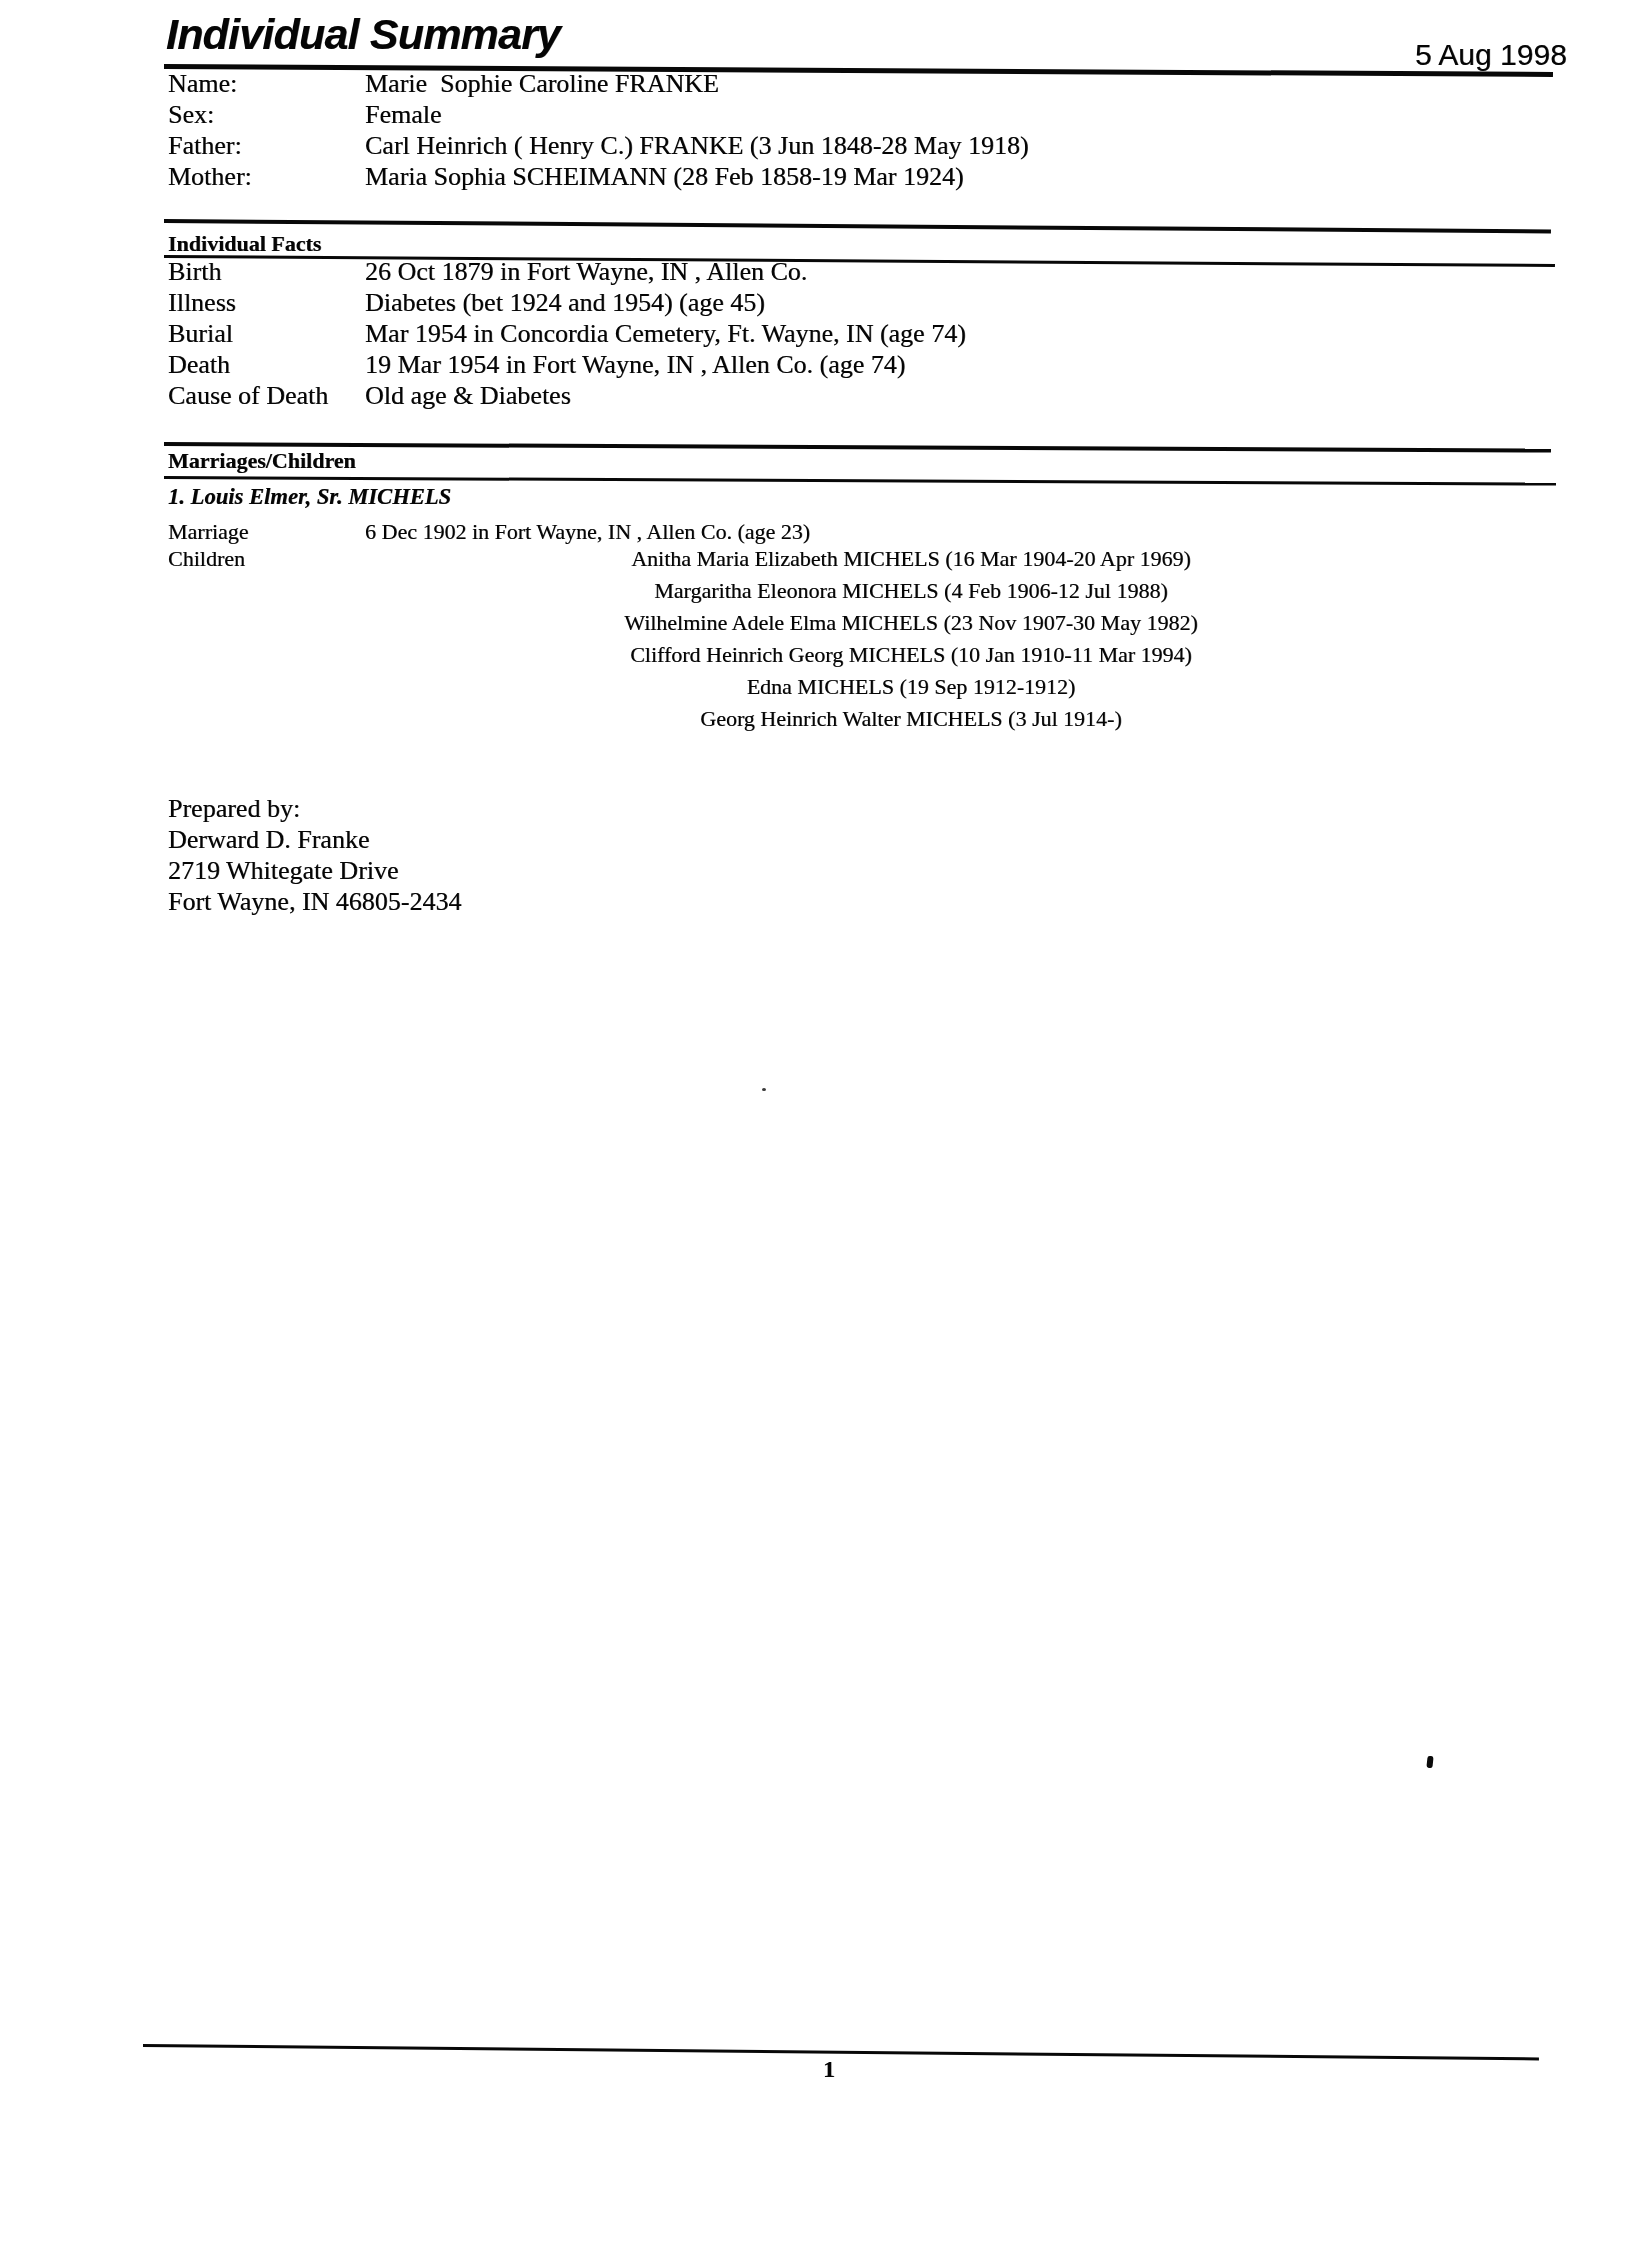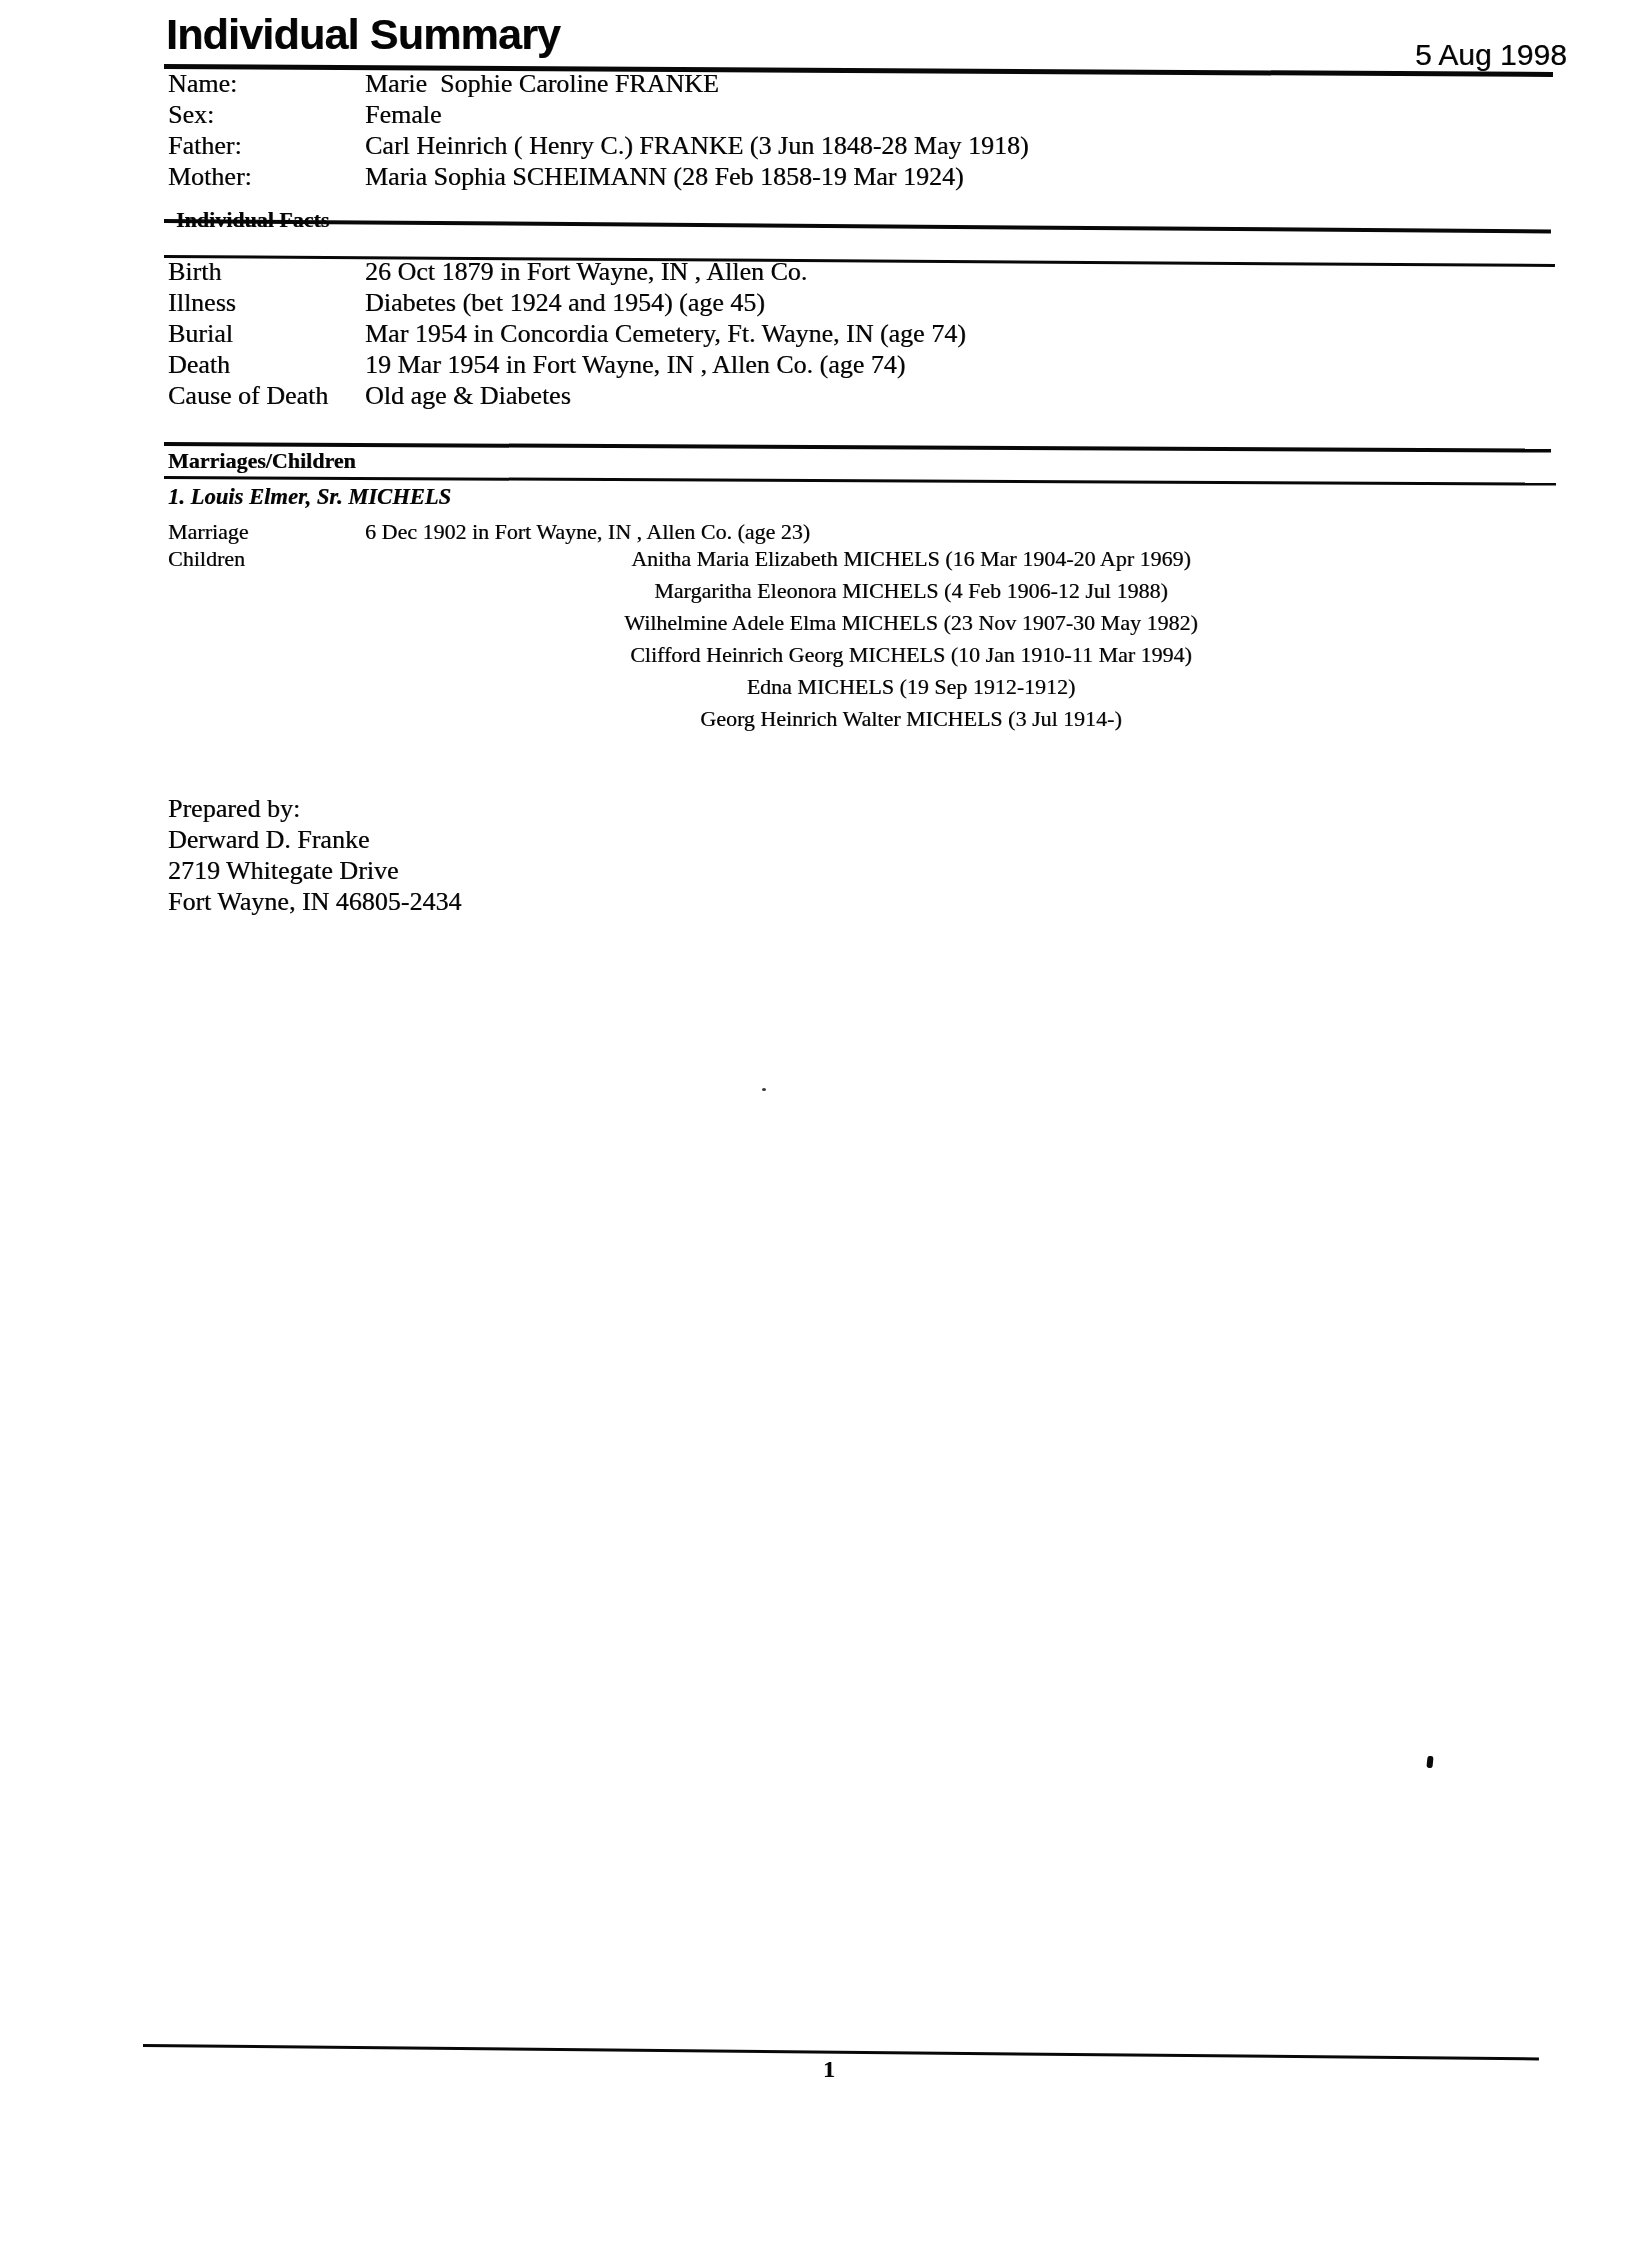--- a/index.html
+++ b/index.html
@@ -11,20 +11,21 @@
     color:#050505;
     font-family:"Liberation Serif", serif;
     overflow:hidden;
     text-shadow:0.5px 0.3px 0 rgba(0,0,0,0.55);
   }
   .title{
     position:absolute;left:166px;top:11.3px;margin:0;
     font-family:"Liberation Sans", sans-serif;
     font-size:43px;font-weight:bold;letter-spacing:-0.8px;
     line-height:1.1;
+    font-style:italic;
   }
   .date{
     position:absolute;left:1415px;top:40px;
     font-family:"Liberation Sans", sans-serif;
     font-size:30px;line-height:1;
   }
   .rule{
     position:absolute;background:#080808;
     transform-origin:0 50%;
   }
@@ -32,21 +33,21 @@
   .rule.facts-top{left:164px;top:219px;width:1387px;height:4px;transform:rotate(0.43deg);}
   .rule.facts-bottom{left:164px;top:255px;width:1391px;height:3.2px;transform:rotate(0.37deg);}
   .rule.marr-top{left:164px;top:442px;width:1387px;height:4px;transform:rotate(0.27deg);}
   .rule.marr-bottom{left:164px;top:476px;width:1392px;height:3.2px;transform:rotate(0.27deg);}
   .rule.footer-rule{left:143px;top:2044px;width:1396px;height:3.2px;transform:rotate(0.55deg);}
 
   .sec-head{
     position:absolute;left:168px;margin:0;
     font-size:22px;font-weight:bold;line-height:26px;
   }
-  .facts-head{top:207px;margin-left:8px;}
+  .facts-head{top:231px;}
   .marr-head{top:448px;}
 
   .block{position:absolute;left:168px;width:1289px;font-size:26px;}
   .identity{top:68px;line-height:31px;}
   .facts{top:256px;line-height:31px;}
 
   .row{display:grid;grid-template-columns:197px 1fr;}
   .lbl{white-space:pre-wrap;}
   .val{white-space:pre-wrap;}
 

